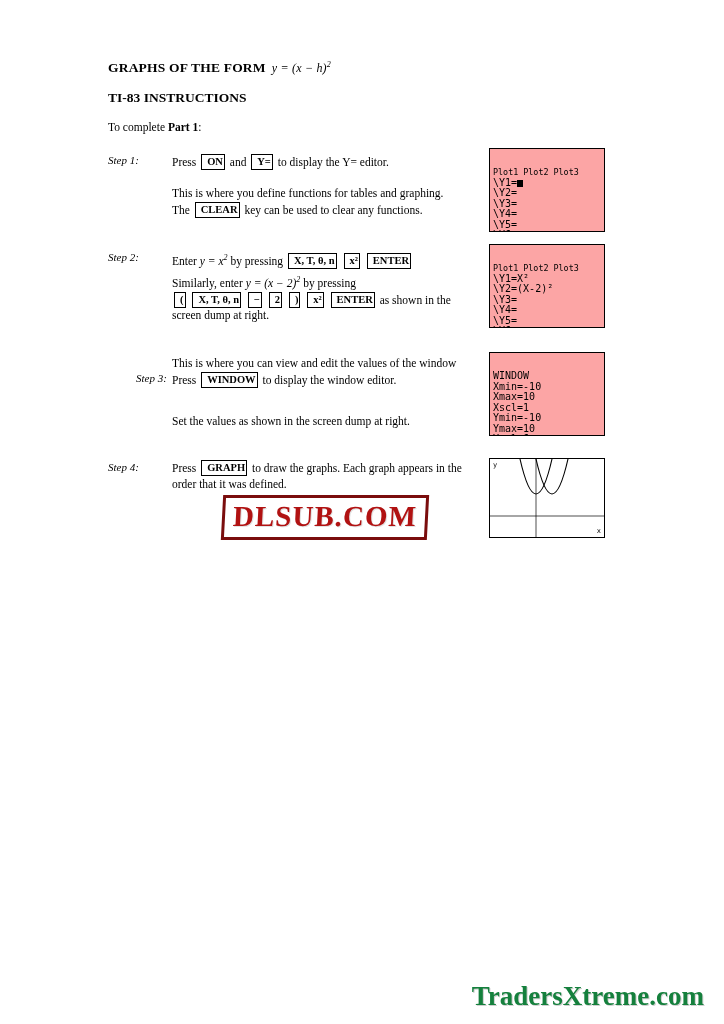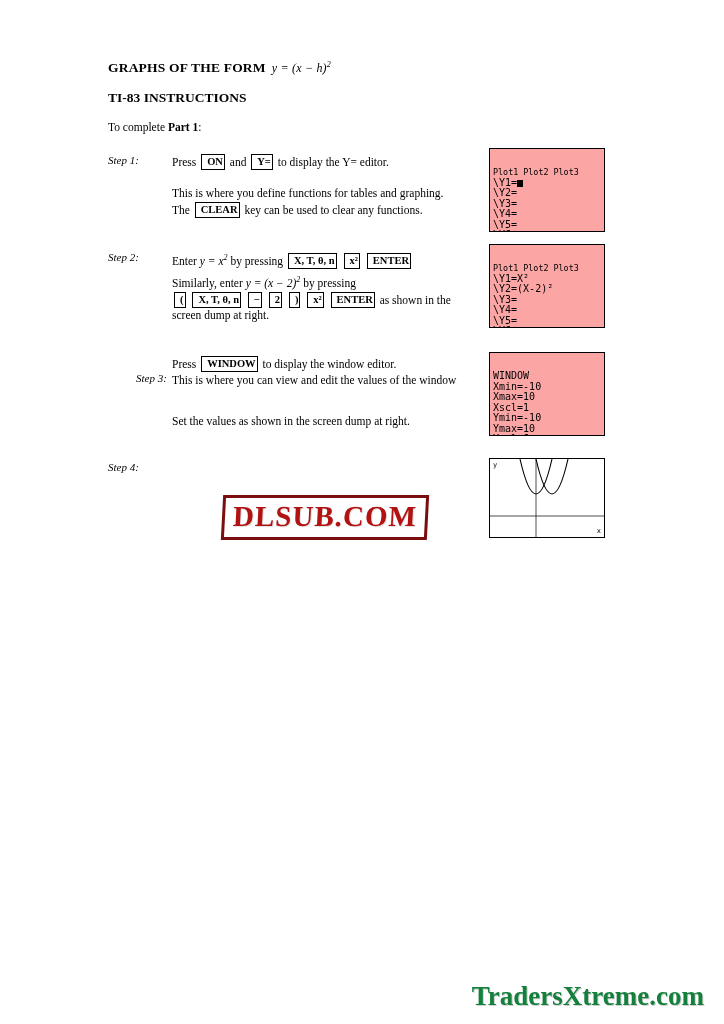--- a/index.html
+++ b/index.html
@@ -206,41 +206,49 @@
     <div class="ln">\Y2=(X-2)²</div>
     <div class="ln">\Y3=</div>
     <div class="ln">\Y4=</div>
     <div class="ln">\Y5=</div>
     <div class="ln">\Y6=</div>
     <div class="ln">\Y7=</div>
   </div>
 
   <div class="step-label" style="left:108px;top:372px;margin-left:28px;">Step 3:</div>
   <div class="step-body" style="left:172px;top:356px;width:310px;">
+    <div>This is where you can view and edit the values of the window</div>
     <div>
       <span>Press</span>
       <span class="key">WINDOW</span>
       <span>to display the window editor.</span>
     </div>
-    <div>This is where you can view and edit the values of the window</div>
   </div>
   <div class="step-body" style="left:172px;top:414px;width:320px;">Set the values as shown in the screen dump at right.</div>
 
   <div class="screen" style="left:489px;top:352px;width:116px;height:84px;">
     <div class="ln">WINDOW</div>
     <div class="ln">Xmin=-10</div>
     <div class="ln">Xmax=10</div>
     <div class="ln">Xscl=1</div>
     <div class="ln">Ymin=-10</div>
     <div class="ln">Ymax=10</div>
     <div class="ln">Yscl=6</div>
     <div class="ln">Xres=1</div>
   </div>
 
   <div class="step-label" style="left:108px;top:461px;">Step 4:</div>
+  <div class="step-body" style="left:172px;top:460px;width:310px;">
+    <div>
+      <span>Press</span>
+      <span class="key">GRAPH</span>
+      <span>to draw the graphs. Each graph appears in the</span>
+    </div>
+    <div>order that it was defined.</div>
+  </div>
 
   <div class="graphscreen" style="left:489px;top:458px;width:116px;height:80px;">
     <svg width="114" height="78" viewBox="0 0 114 78">
       <line x1="0" y1="57" x2="114" y2="57" stroke="#000" stroke-width="0.7"></line>
       <line x1="46" y1="0" x2="46" y2="78" stroke="#000" stroke-width="0.7"></line>
       <path d="M 30 0 Q 46 70 62 0" fill="none" stroke="#000" stroke-width="1.1"></path>
       <path d="M 46 0 Q 62 70 78 0" fill="none" stroke="#000" stroke-width="1.1"></path>
     </svg>
     <div class="axis-label" style="left:3px;top:2px;">y</div>
     <div class="axis-label" style="right:3px;bottom:2px;">x</div>

